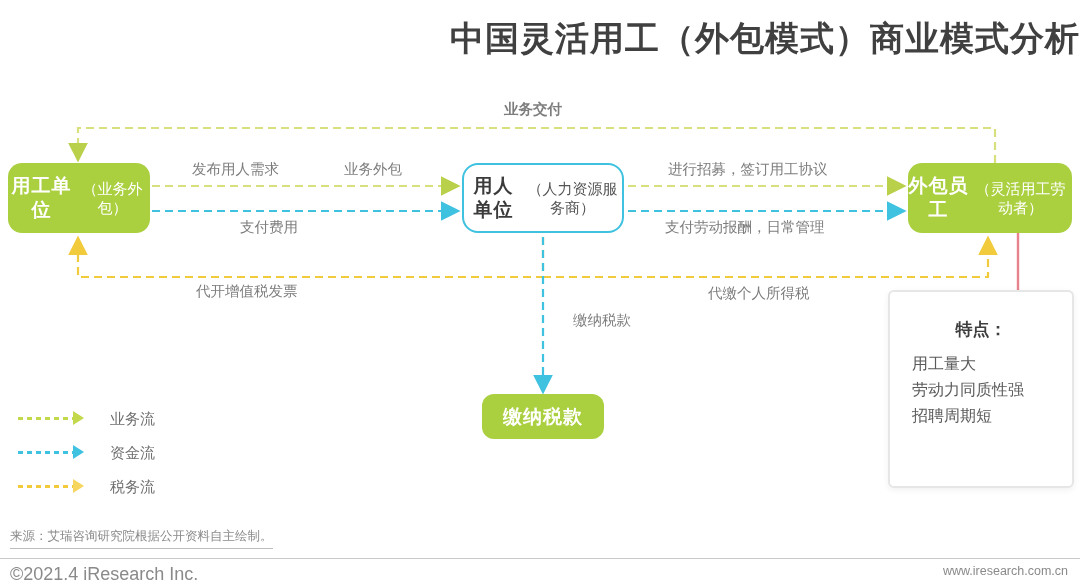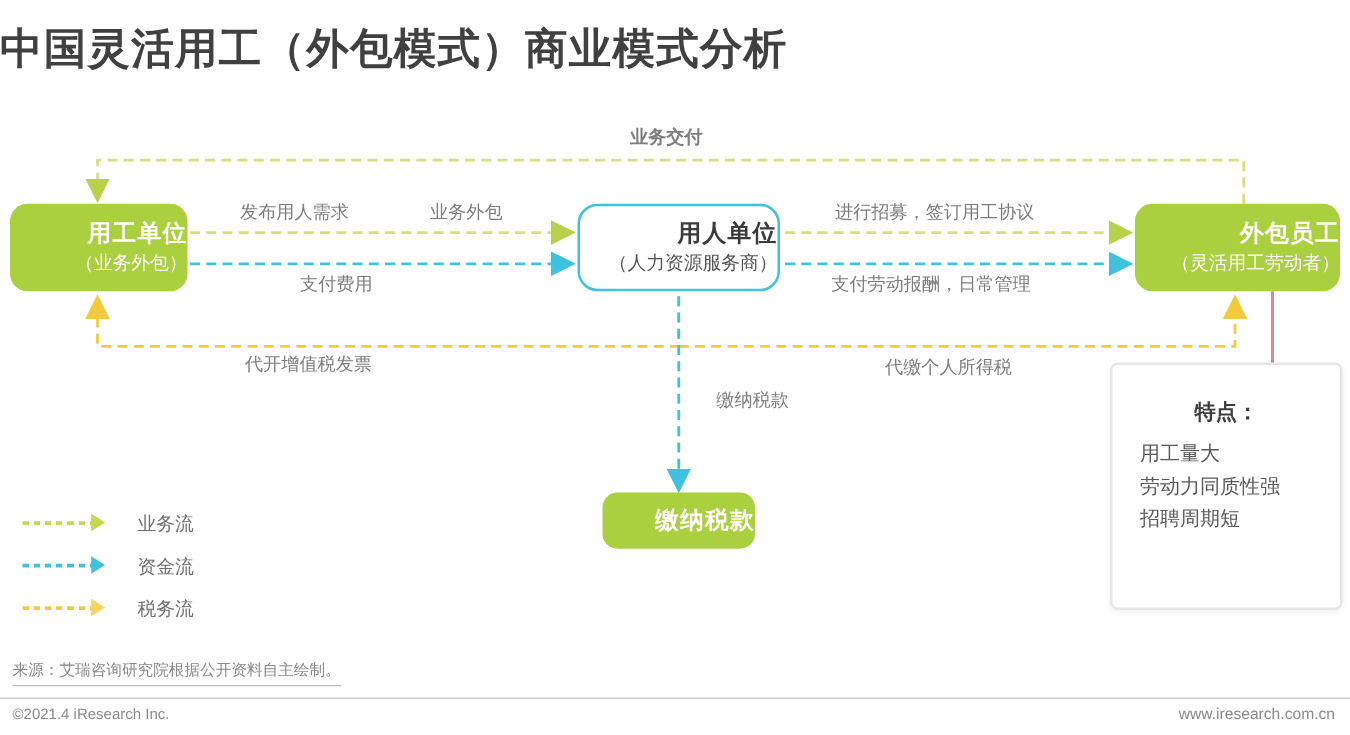--- a/index.html
+++ b/index.html
@@ -19,33 +19,33 @@
     position: absolute;
     inset: 0;
     width: 1080px;
     height: 588px;
   }
   .title {
     position: absolute;
     top: 16px;
     left: 0;
     width: 1080px;
-    text-align: left;
+    text-align: right;
     font-size: 34px;
     font-weight: bold;
     color: #404040;
     letter-spacing: 1px;
   }
   
   .node {
     position: absolute;
     box-sizing: border-box;
     display: flex;
-    flex-direction: column;
-    align-items: flex-end;
+    flex-direction: row;
+    align-items: center;
     justify-content: center;
     border-radius: 14px;
     text-align: center;
     line-height: 1.25;
   }
   .node.green {
     background: #aacf3f;
     color: #ffffff;
   }
   .node .l1 {
@@ -132,21 +132,21 @@
     position: absolute; left: 10px; top: 528px;
     font-size: 12.5px; color: #8a8a8a;
     border-bottom: 1px solid #bdbdbd; padding-bottom: 3px;
   }
   #footer-bar {
     position: absolute; left: 0; top: 558px; width: 1080px; height: 30px;
     border-top: 1px solid #c9c9c9;
   }
   #copyright {
     position: absolute; left: 10px; top: 564px;
-    font-size: 12px; color: #8a8a8a; text-align: right;
+    font-size: 18px; color: #8a8a8a; text-align: right;
   }
   #site-url {
     position: absolute; right: 12px; top: 564px;
     font-size: 12.5px; color: #8a8a8a;
   }
   svg#wires { position: absolute; left: 0; top: 0; width: 1080px; height: 588px; }
 </style>
 </head>
 <body>
 

